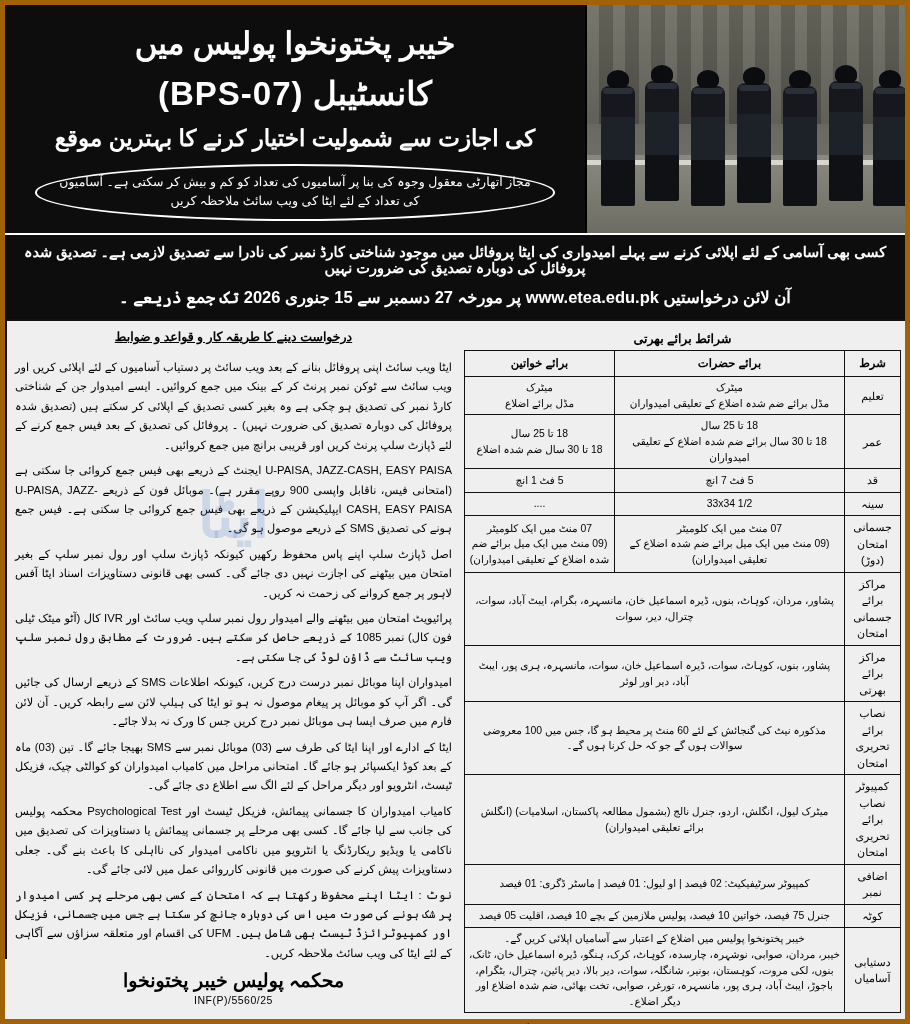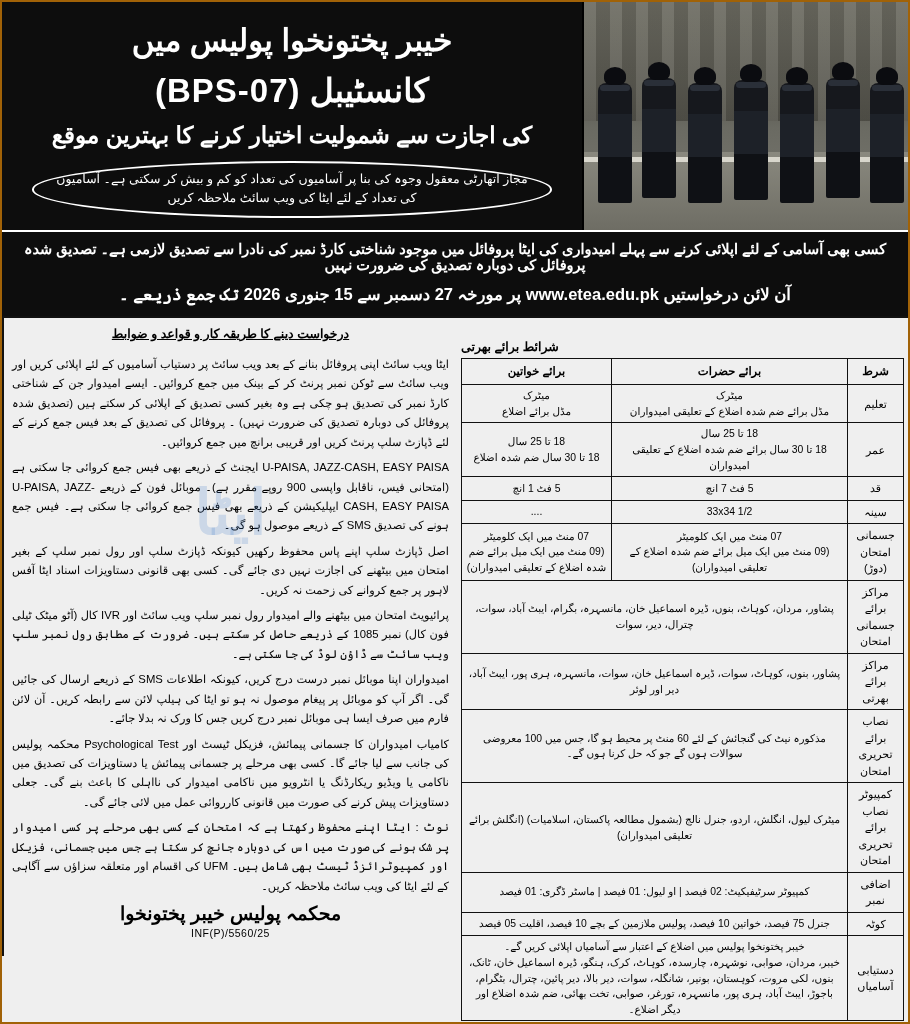--- a/index.html
+++ b/index.html
@@ -8,21 +8,21 @@
     width: 910px; height: 1024px;
     background: #ffffff;
     font-family: "Liberation Sans", sans-serif;
     color: #000;
     overflow: hidden;
   }
   .page {
     width: 910px; height: 1024px;
     position: relative;
     background: #efefef;
-    border: 2px solid #a16207;
+    border: 5px solid #a16207;
   }
 
   
   .topband {
     position: relative;
     height: 228px;
     background: #0d0d0d;
     display: flex;
     flex-direction: row;
   }
@@ -184,21 +184,21 @@
     padding:3px 4px;
     vertical-align: middle;
     text-align:center;
     line-height:1.5;
   }
   table.t thead th {
     font-weight:bold;
     font-size:11.5px;
     padding:4px 3px;
   }
-  .cap { text-align:left; font-weight:bold; font-size:12.5px; margin:17px 0 4px 0;}
+  .cap { text-align:center; font-weight:bold; font-size:12.5px; margin:6px 0 4px 0;}
   td.lbl { font-weight:normal; width:52px; font-size:11px;}
   td.txtl { text-align:right; }
 
   
   .bullets {
     direction:rtl;
     font-size:11px;
     line-height:1.65;
     padding: 6px 10px 0 6px;
   }
@@ -252,20 +252,21 @@
   <div class="content">
 
     <div class="col-left">
       <div class="sec-title">درخواست دینے کا طریقہ کار و قواعد و ضوابط</div>
       <div class="watermark">ایٹا</div>
       <div class="para">ایٹا ویب سائٹ اپنی پروفائل بنانے کے بعد ویب سائٹ پر دستیاب آسامیوں کے لئے اپلائی کریں اور ویب سائٹ سے ٹوکن نمبر پرنٹ کر کے بینک میں جمع کروائیں۔ ایسے امیدوار جن کے شناختی کارڈ نمبر کی تصدیق ہو چکی ہے وہ بغیر کسی تصدیق کے اپلائی کر سکتے ہیں (تصدیق شدہ پروفائل کی دوبارہ تصدیق کی ضرورت نہیں) ۔ پروفائل کی تصدیق کے بعد فیس جمع کرنے کے لئے ڈپازٹ سلپ پرنٹ کریں اور قریبی برانچ میں جمع کروائیں۔</div>
       <div class="para">U-PAISA, JAZZ-CASH, EASY PAISA ایجنٹ کے ذریعے بھی فیس جمع کروائی جا سکتی ہے (امتحانی فیس، ناقابل واپسی 900 روپے مقرر ہے)۔ موبائل فون کے ذریعے U-PAISA, JAZZ-CASH, EASY PAISA ایپلیکیشن کے ذریعے بھی فیس جمع کروائی جا سکتی ہے۔ فیس جمع ہونے کی تصدیق SMS کے ذریعے موصول ہو گی۔</div>
       <div class="para">اصل ڈپازٹ سلپ اپنے پاس محفوظ رکھیں کیونکہ ڈپازٹ سلپ اور رول نمبر سلپ کے بغیر امتحان میں بیٹھنے کی اجازت نہیں دی جائے گی۔ کسی بھی قانونی دستاویزات اسناد ایٹا آفس لاہور پر جمع کروانے کی زحمت نہ کریں۔</div>
       <div class="para">پرائیویٹ امتحان میں بیٹھنے والے امیدوار رول نمبر سلپ ویب سائٹ اور IVR کال (آٹو میٹک ٹیلی فون کال) نمبر 1085 کے ذریعے حاصل کر سکتے ہیں۔ ضرورت کے مطابق رول نمبر سلپ ویب سائٹ سے ڈاؤن لوڈ کی جا سکتی ہے۔</div>
       <div class="para">امیدواران اپنا موبائل نمبر درست درج کریں، کیونکہ اطلاعات SMS کے ذریعے ارسال کی جائیں گی۔ اگر آپ کو موبائل پر پیغام موصول نہ ہو تو ایٹا کی ہیلپ لائن سے رابطہ کریں۔ آن لائن فارم میں صرف ایسا ہی موبائل نمبر درج کریں جس کا ورک نہ بدلا جائے۔</div>
+      <div class="para">ایٹا کے ادارے اور اپنا ایٹا کی طرف سے (03) موبائل نمبر سے SMS بھیجا جائے گا۔ تین (03) ماہ کے بعد کوڈ ایکسپائر ہو جائے گا۔ امتحانی مراحل میں کامیاب امیدواران کو کوالٹی چیک، فزیکل ٹیسٹ، انٹرویو اور دیگر مراحل کے لئے الگ سے اطلاع دی جائے گی۔</div>
       <div class="para">کامیاب امیدواران کا جسمانی پیمائش، فزیکل ٹیسٹ اور Psychological Test محکمہ پولیس کی جانب سے لیا جائے گا۔ کسی بھی مرحلے پر جسمانی پیمائش یا دستاویزات کی تصدیق میں ناکامی یا ویڈیو ریکارڈنگ یا انٹرویو میں ناکامی امیدوار کی نااہلی کا باعث بنے گی۔ جعلی دستاویزات پیش کرنے کی صورت میں قانونی کارروائی عمل میں لائی جائے گی۔</div>
       <div class="para">نوٹ : ایٹا اپنے محفوظ رکھتا ہے کہ امتحان کے کسی بھی مرحلے پر کسی امیدوار پر شک ہونے کی صورت میں اس کی دوبارہ جانچ کر سکتا ہے جس میں جسمانی، فزیکل اور کمپیوٹرائزڈ ٹیسٹ بھی شامل ہیں۔ UFM کی اقسام اور متعلقہ سزاؤں سے آگاہی کے لئے ایٹا کی ویب سائٹ ملاحظہ کریں۔</div>
 
       <div class="left-foot">
         <div class="foot-dept">محکمہ پولیس خیبر پختونخوا</div>
         <div class="foot-inf">INF(P)/5560/25</div>
       </div>
     </div>
 
     <div class="col-right">

